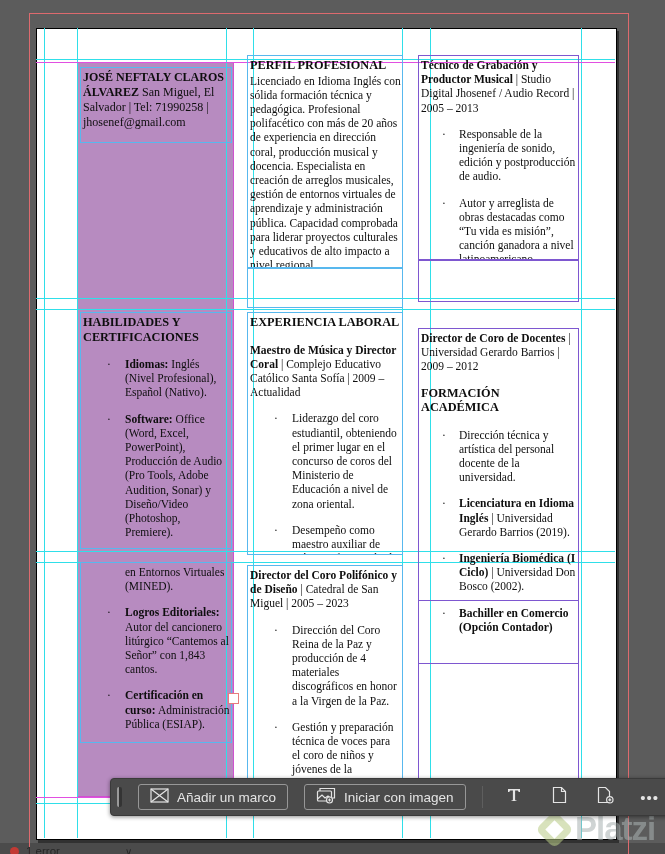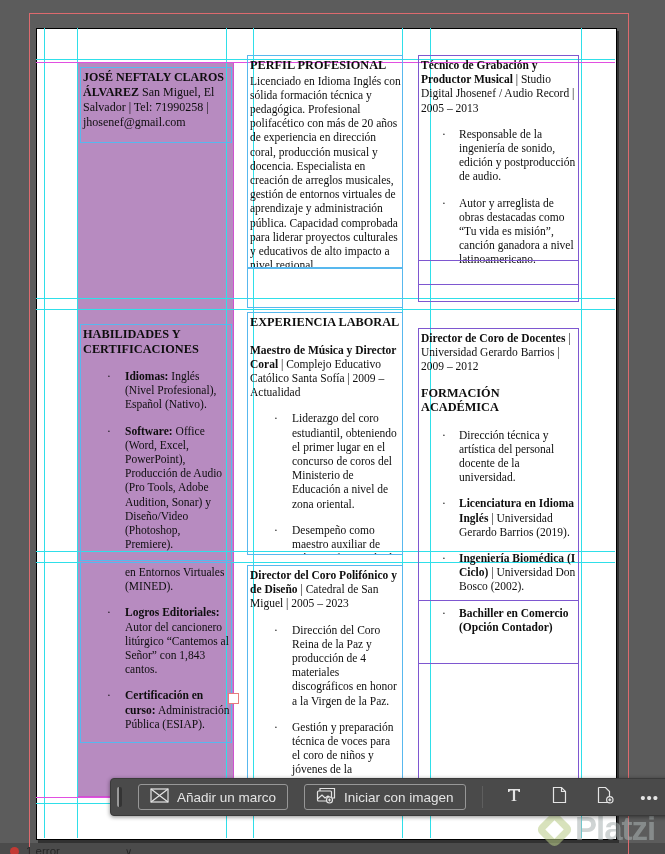--- a/index.html
+++ b/index.html
@@ -27,27 +27,27 @@
   
   #purple-rect{position:absolute;left:77px;top:62px;width:157px;height:735px;
         background:#b78bc0;border:1px solid #cf52cf;box-sizing:border-box;z-index:2;}
 
   .tframe{position:absolute;box-sizing:border-box;z-index:4;overflow:hidden;
         padding:2px 1px 0 2px;}
   .fb{border:1px solid #58b8ee;}   
   .fv{border:1px solid #7e57d0;}   
 
   #f-name  {left:80px; top:67px; width:152px;height:76px;}
-  #f-lefta {left:80px; top:324px;width:152px;height:237px;}
+  #f-lefta {left:80px; top:312px;width:152px;height:237px;}
   #f-leftb {left:80px; top:562px;width:152px;height:181px;}
   #f-mid1  {left:247px;top:55px; width:156px;height:213px;}
   #f-mid2  {left:247px;top:268px;width:156px;height:40px;}
   #f-mid3  {left:247px;top:312px;width:156px;height:243px;}
   #f-mid4  {left:247px;top:565px;width:156px;height:230px;}
-  #f-right1{left:418px;top:55px; width:161px;height:230px;}
+  #f-right1{left:418px;top:55px; width:161px;height:205px;}
   #f-right2{left:418px;top:260px;width:161px;height:42px;}
   #f-right3{left:418px;top:328px;width:161px;height:336px;font-family:Liberation Serif, serif;}
   #f-right4{left:418px;top:600px;width:161px;height:198px;}
 
   #overset-marker{position:absolute;left:228px;top:693px;width:9px;height:9px;
         border:1px solid #e87c7c;background:#fff;z-index:5;}
 
   
   .doc{font-family:"Liberation Serif",serif;font-size:11.5px;line-height:14.2px;color:#0e0e0e;}
   .f-name-txt{font-size:12px;line-height:15px;}

